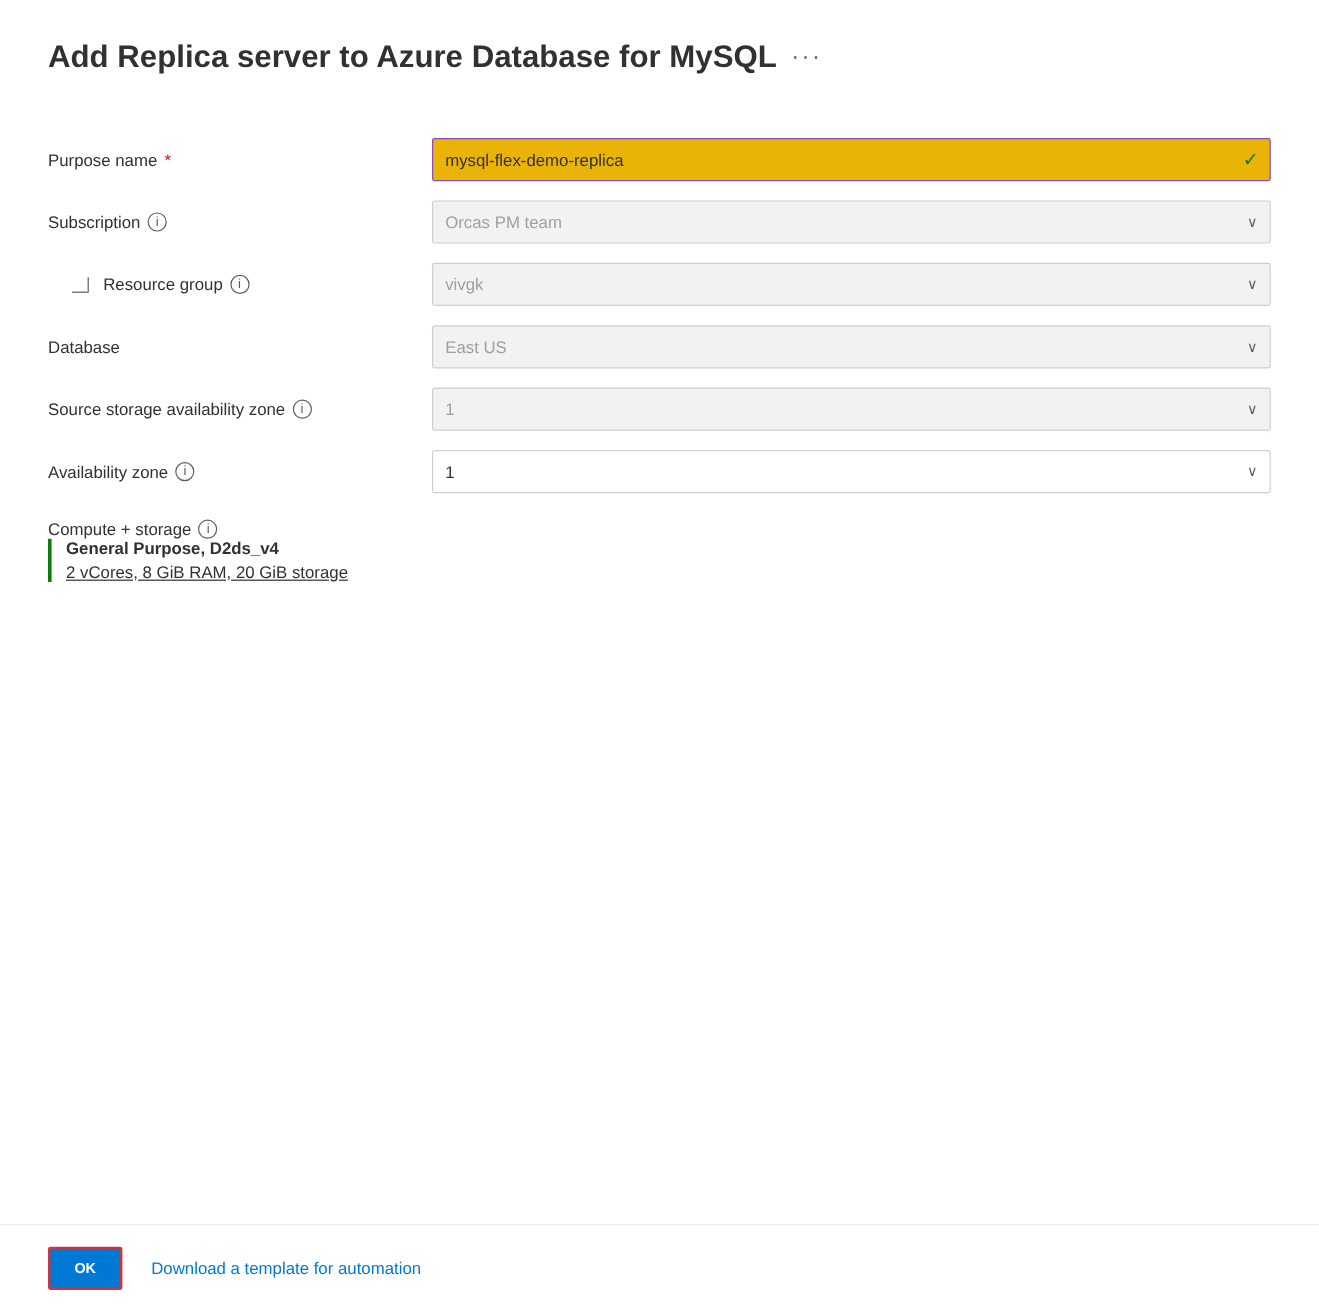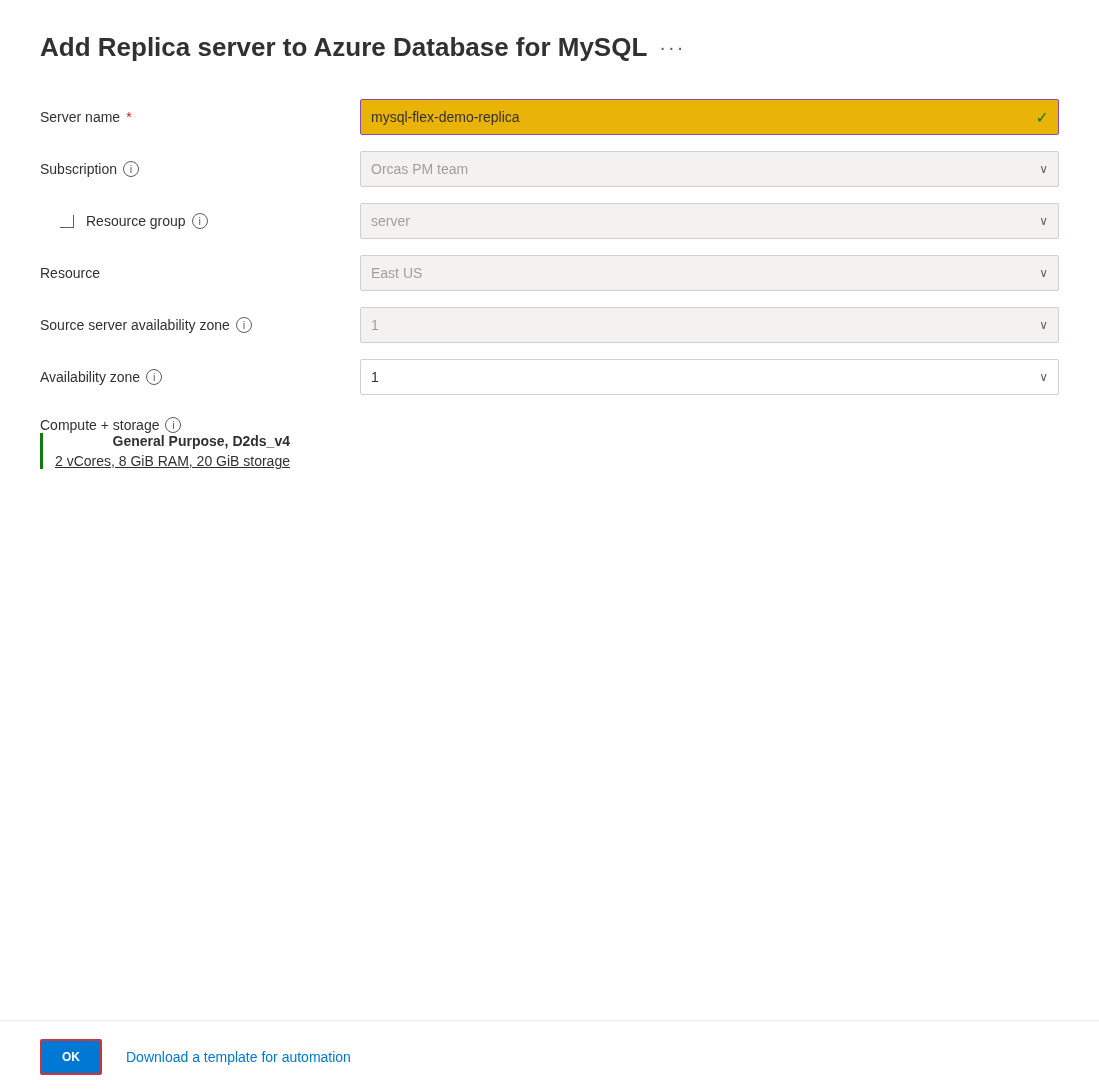--- a/index.html
+++ b/index.html
@@ -20,21 +20,21 @@
 
     .page-container {
       padding: 32px 40px 0 40px;
       max-width: 1099px;
     }
 
     .page-title-row {
       display: flex;
       align-items: center;
       gap: 12px;
-      margin-bottom: 28px;
+      margin-bottom: 44px;
     }
 
     .page-title {
       font-size: 26px;
       font-weight: 600;
       color: #323130;
     }
 
     .ellipsis-menu {
       color: #605e5c;
@@ -198,21 +198,20 @@
 
     .compute-info-box {
       border-left: 3px solid #107c10;
       padding-left: 12px;
     }
 
     .compute-title {
       font-weight: 700;
       font-size: 14px;
       color: #323130;
-      text-align: right;
     }
 
     .compute-detail {
       font-size: 14px;
       color: #323130;
       margin-top: 4px;
       text-decoration: underline;
     }
 
     .bottom-bar {
@@ -257,21 +256,21 @@
 
   <div class="page-title-row">
     <h1 class="page-title">Add Replica server to Azure Database for MySQL</h1>
     <span class="ellipsis-menu">···</span>
   </div>
 
   <div class="form-section">
 
     <div class="form-row">
       <div class="form-label-col">
-        <span class="form-label">Server name</span>
+        <span class="form-label">Purpose name</span>
         <span class="required-star">*</span>
       </div>
       <div class="form-control-col">
         <div class="input-wrapper">
           <input type="text" class="text-input" value="mysql-flex-demo-replica" style="">
           <span class="input-check">✓</span>
         </div>
       </div>
     </div>
 
@@ -297,44 +296,44 @@
             <div style="width:1px;height:12px;background:#605e5c;margin-left:6px;"></div>
             <div style="width:14px;height:1px;background:#605e5c;"></div>
           </div>
         </div>
         <span class="form-label">Resource group</span>
         <span class="info-icon">i</span>
       </div>
       <div class="form-control-col">
         <div class="dropdown-wrapper">
           <button class="dropdown-btn disabled">
-            <span>server</span>
-            <span class="dropdown-chevron">∨</span>
-          </button>
-        </div>
-      </div>
-    </div>
-
-    <div class="form-row">
-      <div class="form-label-col">
-        <span class="form-label">Resource</span>
+            <span>vivgk</span>
+            <span class="dropdown-chevron">∨</span>
+          </button>
+        </div>
+      </div>
+    </div>
+
+    <div class="form-row">
+      <div class="form-label-col">
+        <span class="form-label">Database</span>
       </div>
       <div class="form-control-col">
         <div class="dropdown-wrapper">
           <button class="dropdown-btn disabled">
             <span>East US</span>
             <span class="dropdown-chevron">∨</span>
           </button>
         </div>
       </div>
     </div>
 
     <div class="form-row">
       <div class="form-label-col">
-        <span class="form-label">Source server availability zone</span>
+        <span class="form-label">Source storage availability zone</span>
         <span class="info-icon">i</span>
       </div>
       <div class="form-control-col">
         <div class="dropdown-wrapper">
           <button class="dropdown-btn disabled">
             <span>1</span>
             <span class="dropdown-chevron">∨</span>
           </button>
         </div>
       </div>

